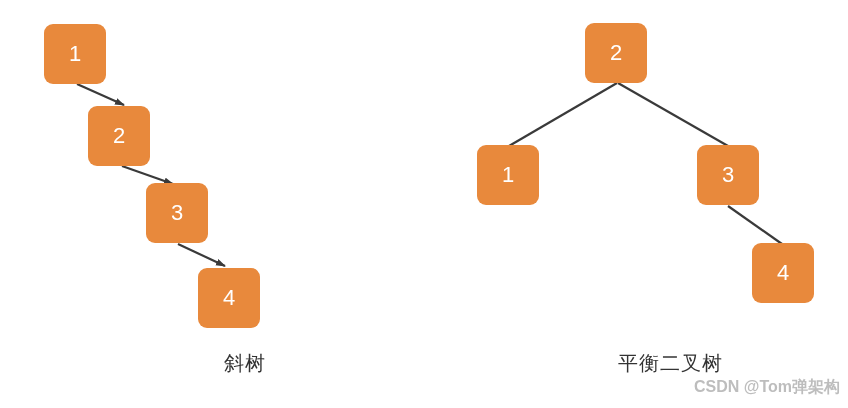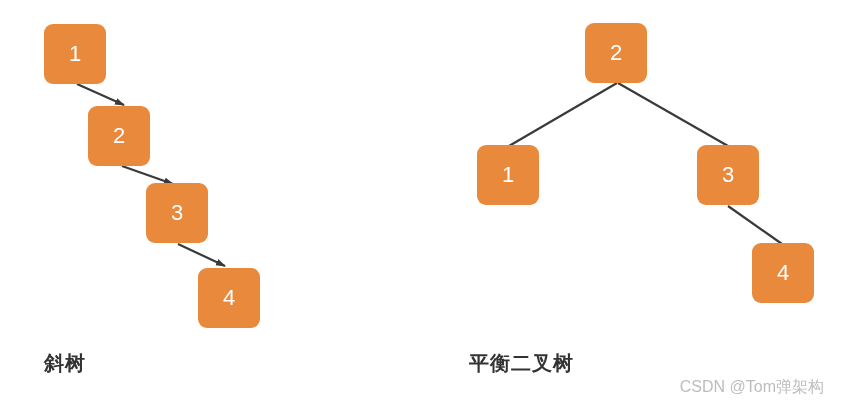--- a/index.html
+++ b/index.html
@@ -27,31 +27,31 @@
     color:#ffffff;
     font-size:22px;
     font-weight:400;
     display:flex;align-items:center;justify-content:center;
     user-select:none;
   }
   .caption{
     position:absolute;
     color:var(--caption);
     font-size:20px;
-    font-weight:bold;
-    text-align:left;
+    font-weight:normal;
+    text-align:right;
     letter-spacing:1px;
   }
   .watermark{
     position:absolute;
-    right:24px;
+    right:8px;
     top:377px;
     color:var(--watermark);
     font-size:16px;
-    font-weight:400;
+    font-weight:700;
   }
 </style>
 </head>
 <body>
 
 <div class="canvas">
 
   <svg class="edges" width="848" height="408" viewBox="0 0 848 408" xmlns="http://www.w3.org/2000/svg">
     <defs>
       <marker id="arrowhead" markerWidth="11" markerHeight="9" refX="9" refY="3.5" orient="auto" markerUnits="userSpaceOnUse">

